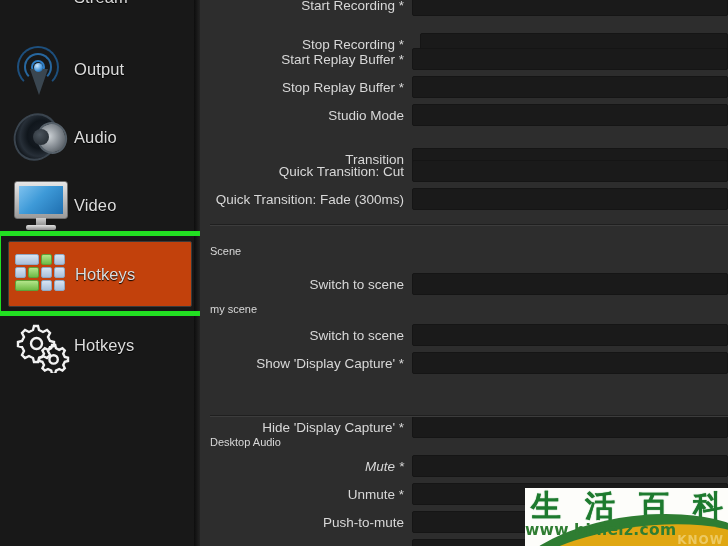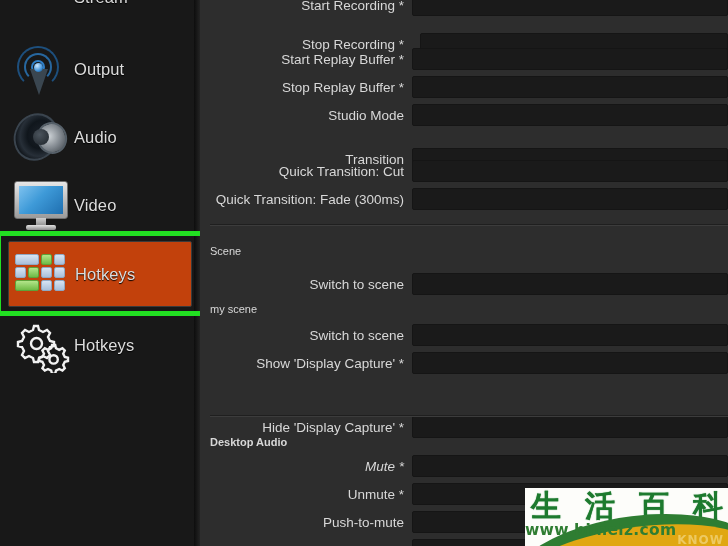--- a/index.html
+++ b/index.html
@@ -376,21 +376,21 @@
       <div class="row-label">Show 'Display Capture' *</div>
       <div class="row-input"></div>
     </div>
     <div class="row" style="top:380px;margin-top:36px;">
       <div class="row-label">Hide 'Display Capture' *</div>
       <div class="row-input"></div>
     </div>
 
     <div class="sep" style="top:415px;"></div>
 
-    <div class="group-title" style="top:436px;font-weight:bold;">Desktop Audio</div>
+    <div class="group-title" style="top:436px;">Desktop Audio</div>
     <div class="row" style="top:455px;font-style:italic;">
       <div class="row-label">Mute *</div>
       <div class="row-input"></div>
     </div>
     <div class="row" style="top:483px;">
       <div class="row-label">Unmute *</div>
       <div class="row-input"></div>
     </div>
     <div class="row" style="top:511px;">
       <div class="row-label">Push-to-mute</div>

